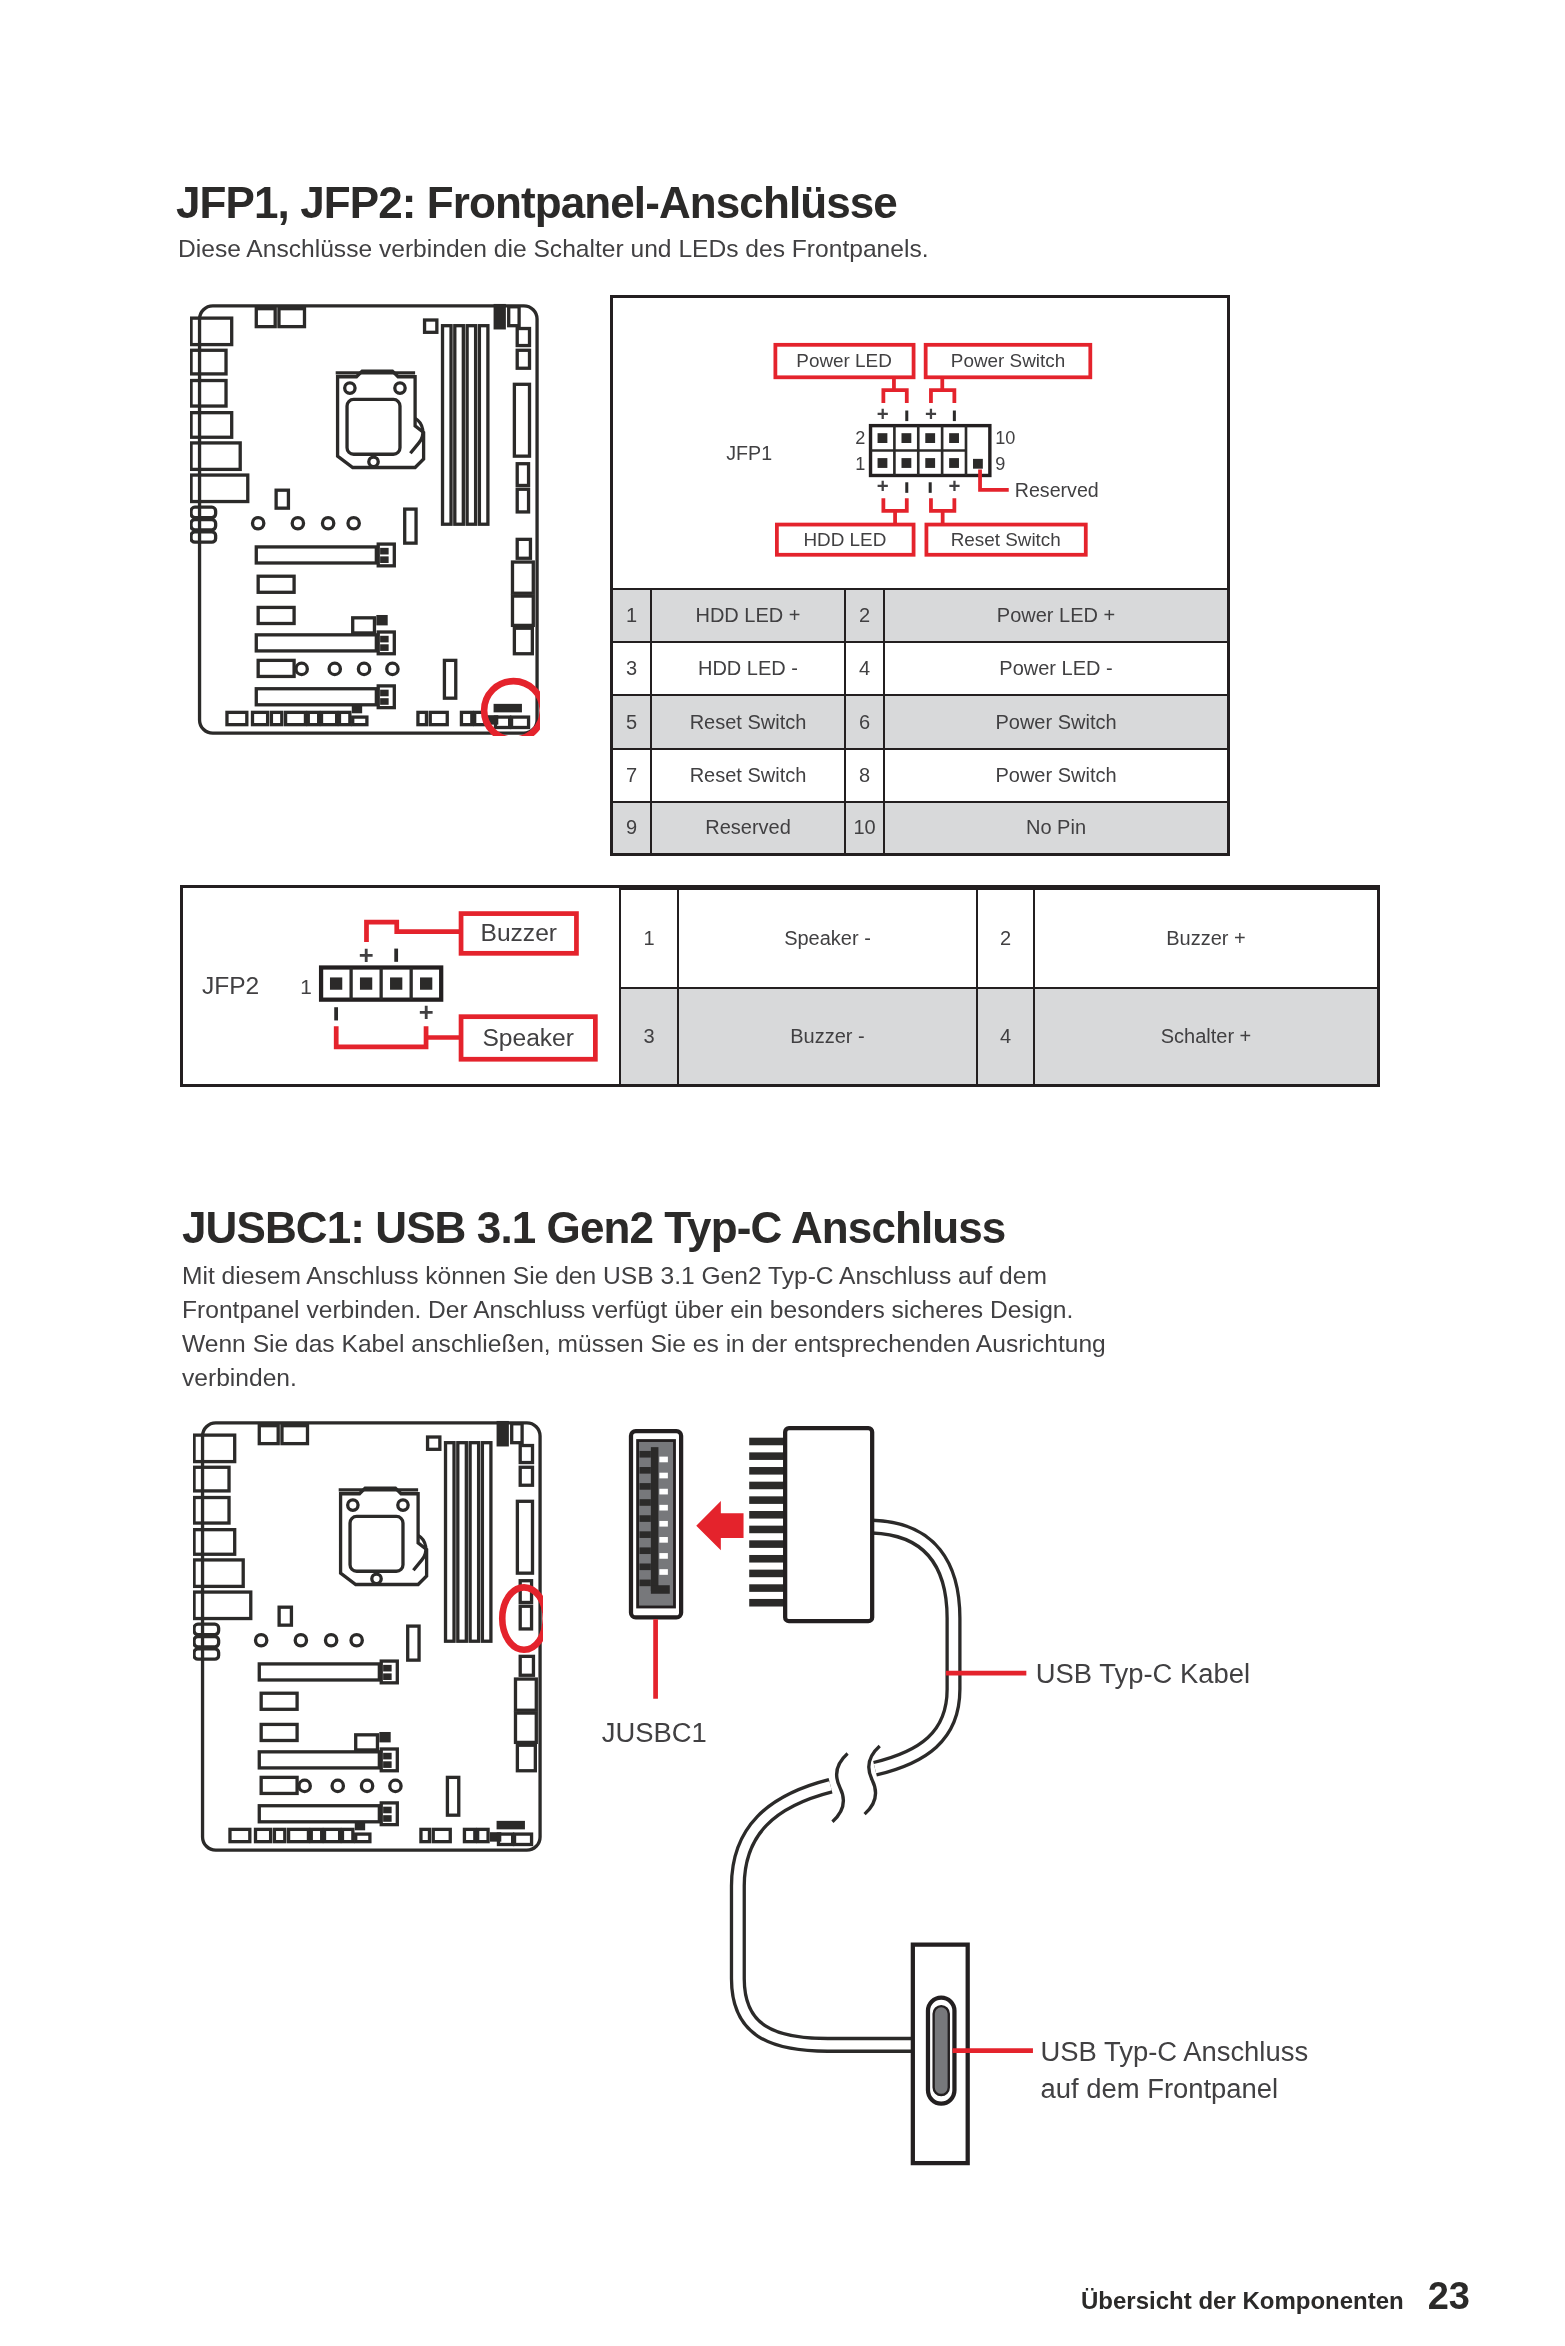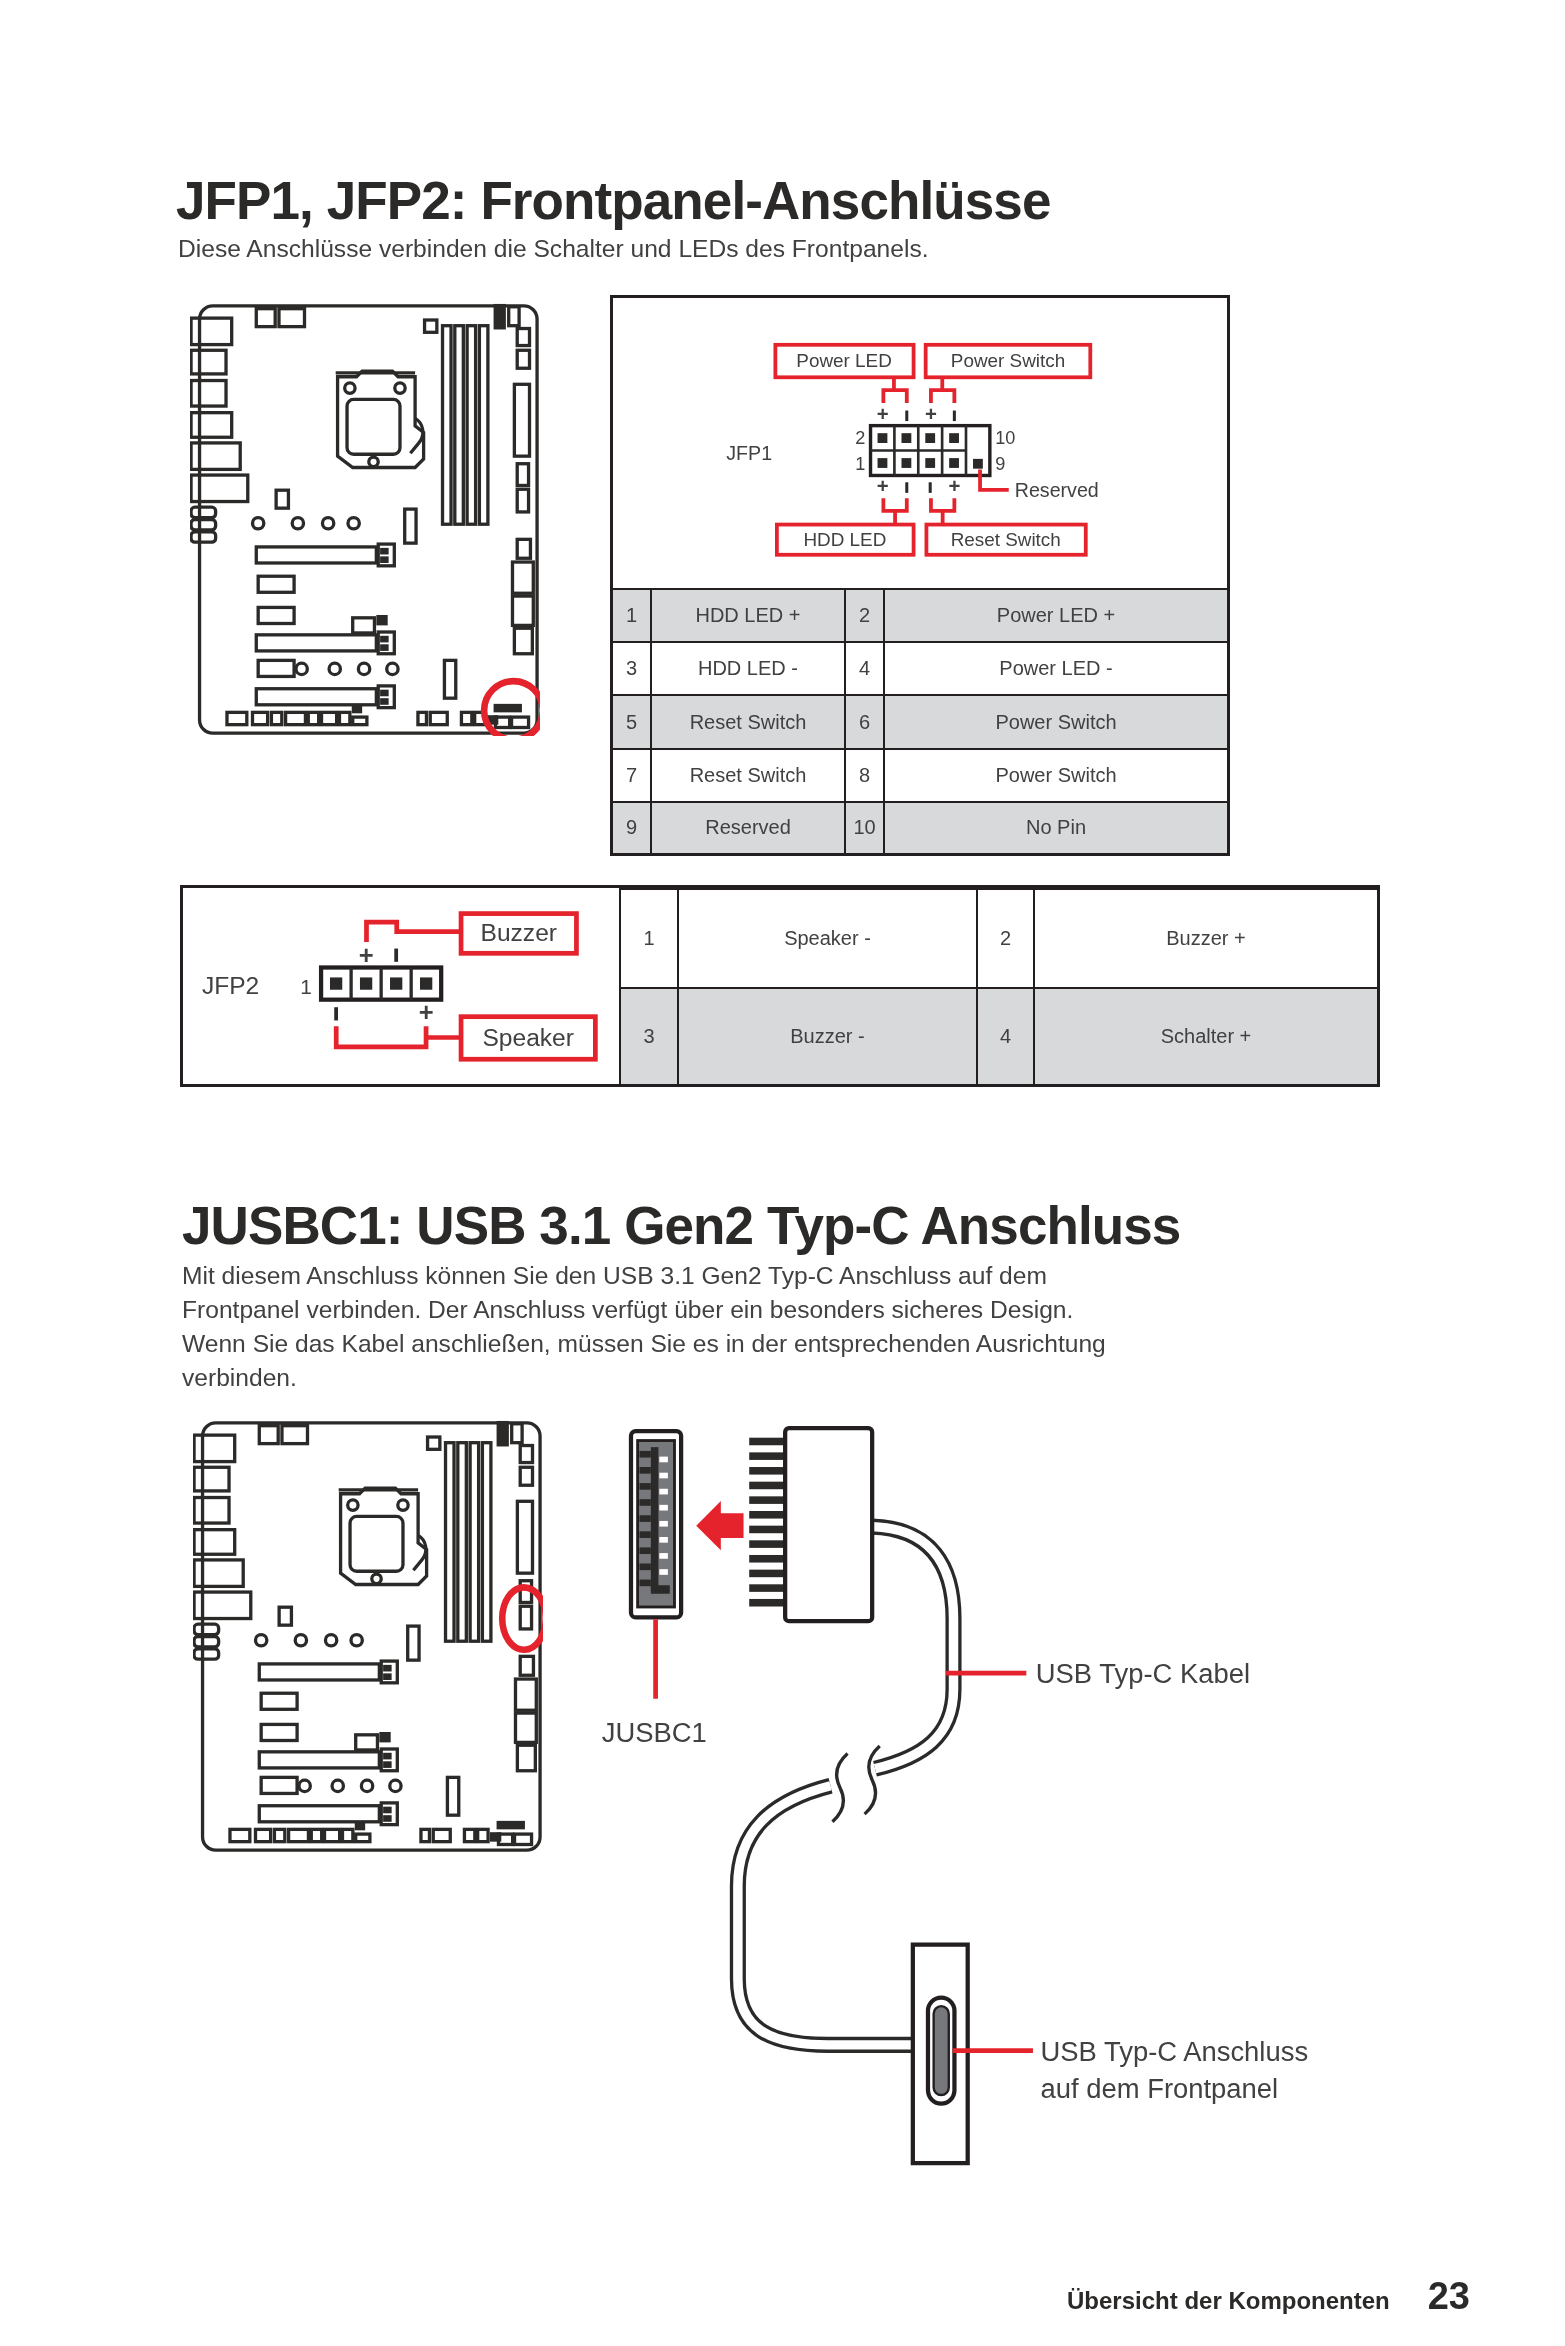--- a/index.html
+++ b/index.html
@@ -1,38 +1,38 @@
 <!DOCTYPE html>
 <html style="font-size:15px"><head>
 <meta charset="utf-8">
 <style>
   html,body{margin:0;padding:0;background:#ffffff;}
   .page{
     position:relative;width:1565px;height:2347px;background:#ffffff;overflow:hidden;
     font-family:"Liberation Sans",sans-serif;color:#414042;
   }
   .abs{position:absolute;}
-  .h1{font-size:53px;font-weight:bold;color:#2b2a29;letter-spacing:-0.9px;white-space:nowrap;}
+  .h1{font-size:44px;font-weight:bold;color:#2b2a29;letter-spacing:-0.9px;white-space:nowrap;margin-top:8px;}
   .body-text{font-size:24.6px;color:#414042;}
   .para-line{font-size:24.6px;line-height:34px;color:#414042;white-space:nowrap;}
   
   .panel{position:absolute;border:3.8px solid #231f20;background:#ffffff;box-sizing:border-box;}
   .jfp1-panel{left:610px;top:295px;width:620px;height:561px;display:flex;flex-direction:column;}
   .jfp2-panel{left:180px;top:885px;width:1200px;height:202px;display:flex;flex-direction:row;}
   .jfp2-diagram-cell{width:436px;border-right:2.8px solid #231f20;box-sizing:content-box;}
   table.pintable{border-collapse:collapse;width:100%;flex:1;table-layout:fixed;}
   table.pintable td{
     border:2.8px solid #231f20;text-align:center;vertical-align:middle;
     font-size:20px;color:#414042;padding:0;
   }
   table.pintable td:first-child{border-left:none;}
   table.pintable td:last-child{border-right:none;}
   table.pintable tr:last-child td{border-bottom:none;}
   tr.alt td{background:#d8d9da;}
-  .footer{position:absolute;top:2275px;right:95px;display:flex;align-items:baseline;gap:38px;text-align:right;}
+  .footer{position:absolute;top:2275px;right:95px;display:flex;align-items:baseline;gap:24px;text-align:right;}
   .footer .chapter{font-size:24px;font-weight:bold;color:#2b2a29;}
   .footer .pnum{font-size:38px;font-weight:bold;color:#2b2a29;}
   svg text{font-family:"Liberation Sans",sans-serif;fill:#414042;}
   svg .ink{stroke:#2b2a29;fill:none;stroke-width:3.5;}
   svg .inkfill{fill:#2b2a29;stroke:none;}
   svg .red{stroke:#e4232c;fill:none;}
   svg .redfill{fill:#e4232c;stroke:none;}
 </style>
 </head>
 <body>

